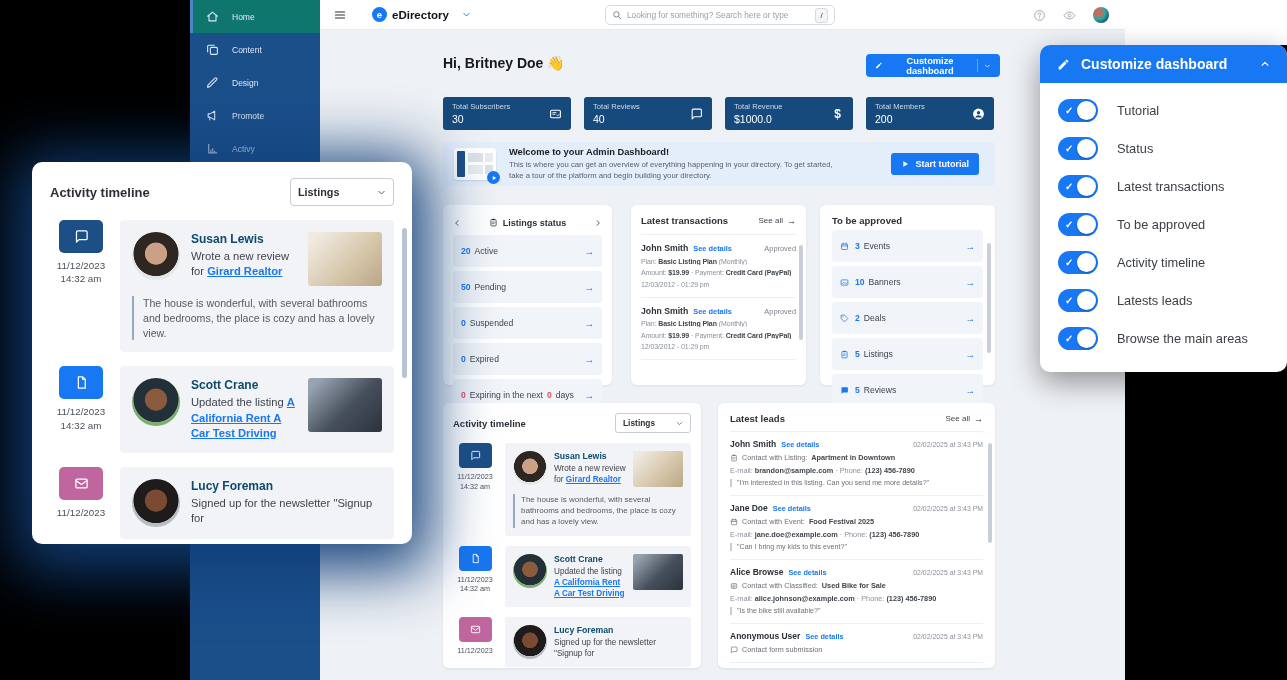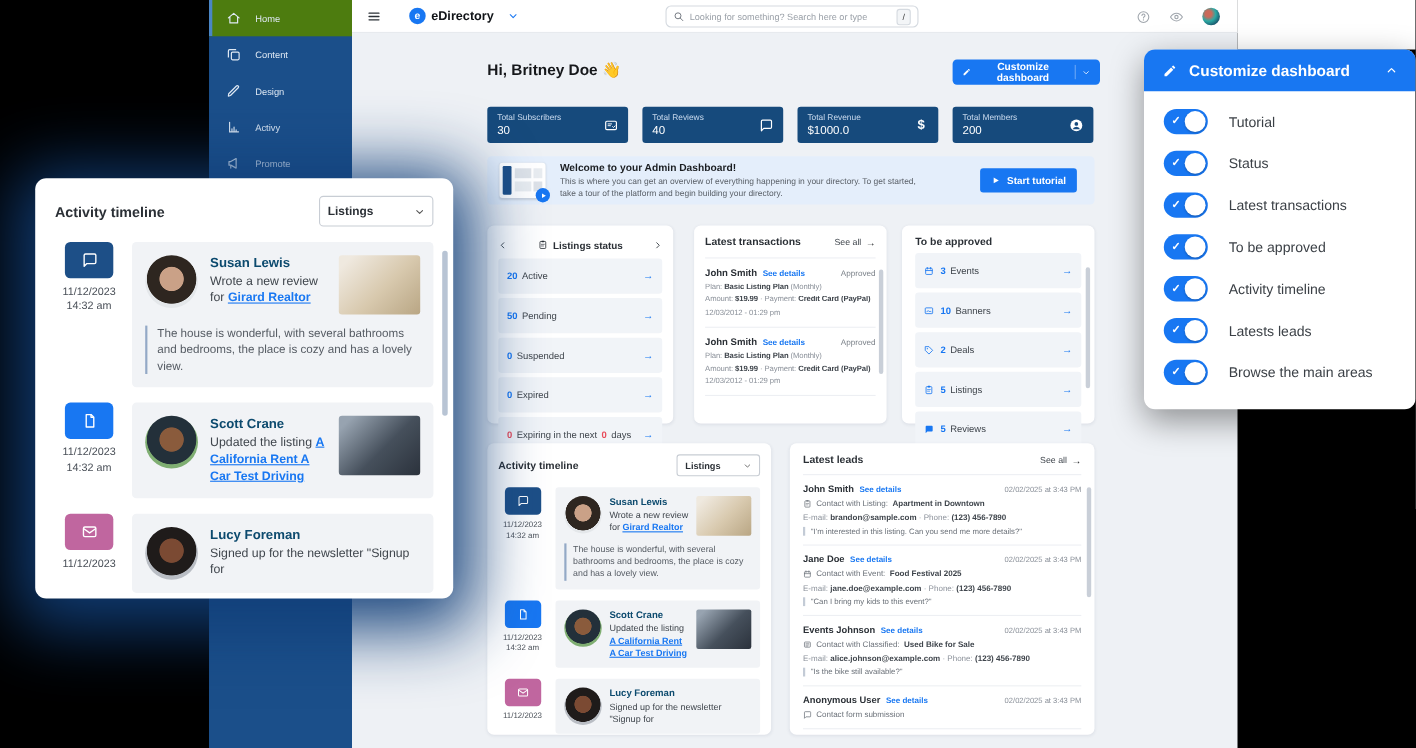--- a/index.html
+++ b/index.html
@@ -6,21 +6,21 @@
 html,body{width:1287px;height:680px}
 body{font-family:"Liberation Sans",sans-serif;background:#000;overflow:hidden}
 .stage{position:relative;width:1287px;height:680px;background:#000;overflow:hidden}
 svg{display:block}
 .ic{width:12px;height:12px;color:currentColor}
 
 
 .sidebar{position:absolute;left:190px;top:0;width:130px;height:680px;background:#1b4f8a;z-index:2}
 .nav-item{height:33px;display:flex;align-items:center;gap:13px;padding-left:16px;color:#dfe9f4;font-size:8.5px;cursor:pointer}
 .nav-item .ic{width:13px;height:13px}
-.nav-item.active{background:#4d7c0f;box-shadow:inset 3px 0 0 #4a86c6}
+.nav-item.active{background:#0f766e;box-shadow:inset 3px 0 0 #4a86c6}
 
 
 .app{position:absolute;left:320px;top:0;width:805px;height:680px;background:#eef1f5;z-index:1}
 .topbar{position:absolute;left:0;top:0;width:805px;height:30px;background:#fff;border-bottom:1px solid #e7eaee}
 .burger{position:absolute;left:14px;top:9px;color:#2b3036;cursor:pointer}
 .brand{position:absolute;left:52px;top:7px;display:flex;align-items:center;gap:5px}
 .brand-logo{width:15px;height:15px;border-radius:50%;background:#1877f2;color:#fff;font-size:9.5px;font-weight:bold;display:flex;align-items:center;justify-content:center}
 .brand-name{font-size:11.5px;font-weight:bold;color:#101317}
 .brand-caret{color:#1877f2;margin-left:8px;cursor:pointer}
 .search{position:absolute;left:285px;top:5px;width:230px;height:20px;border:1px solid #d5dae0;border-radius:5px;background:#fff;display:flex;align-items:center;padding:0 6px;gap:5px}
@@ -297,29 +297,29 @@
       <span>Content</span>
     </div>
     <div class="nav-item">
       <svg class="ic">
           <use href="#i-pen"></use>
         </svg>
       <span>Design</span>
     </div>
     <div class="nav-item">
       <svg class="ic">
+          <use href="#i-mega"></use>
+        </svg>
+      <span>Promote</span>
+    </div>
+    <div class="nav-item">
+      <svg class="ic">
           <use href="#i-chart"></use>
         </svg>
       <span>Activy</span>
-    </div>
-    <div class="nav-item">
-      <svg class="ic">
-          <use href="#i-mega"></use>
-        </svg>
-      <span>Promote</span>
     </div>
   </nav>
 
   <div class="app">
 
     <header class="topbar">
       <span class="burger">
           <svg class="ic">
             <use href="#i-burger"></use>
           </svg>
@@ -660,21 +660,21 @@
                 <use href="#i-cal"></use>
               </svg>
               <span>Contact with Event:</span> 
               <b>Food Festival 2025</b>
             </div>
           <div class="ld-r3"><span>E-mail:</span> <b>jane.doe@example.com</b> <span>·</span> <span>Phone:</span> <b>(123) 456-7890</b></div>
           <div class="ld-quote">"Can I bring my kids to this event?"</div>
         </div>
         <div class="ld-item">
           <div class="ld-r1">
-            <span class="ld-name">Events Johnson</span>
+            <span class="ld-name">Alice Browse</span>
             <span class="ld-see">See details</span>
             <span class="ld-date">02/02/2025 at 3:43 PM</span>
           </div>
           <div class="ld-r2">
               <svg class="ic">
                 <use href="#i-news"></use>
               </svg>
               <span>Contact with Classified:</span> 
               <b>Used Bike for Sale</b>
             </div>

